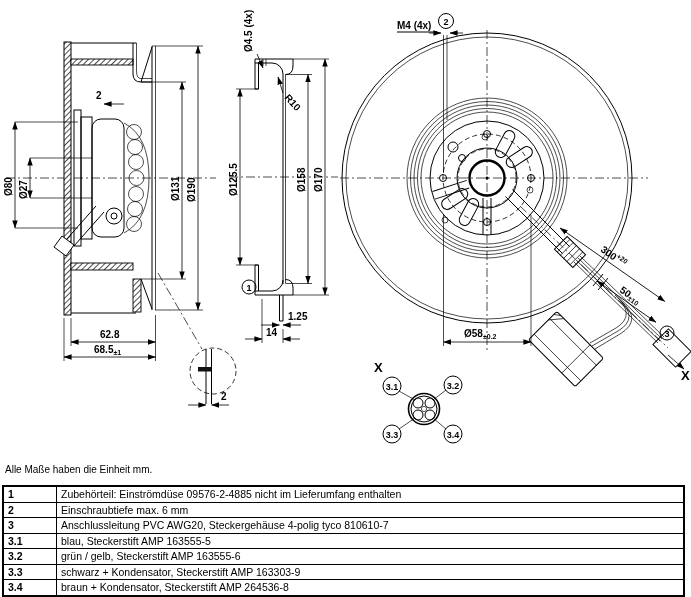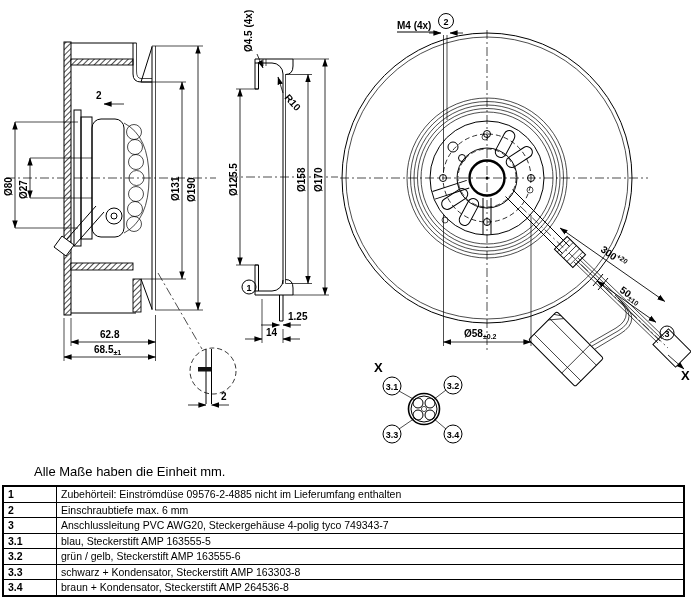--- a/index.html
+++ b/index.html
@@ -7,21 +7,21 @@
   #stage{position:relative;width:691px;height:597px;background:#fff;}
   svg{position:absolute;left:0;top:0;}
   .ln{stroke:#000;fill:none;stroke-width:1;}
   .lt{stroke:#000;fill:none;stroke-width:.7;}
   .dim{stroke:#000;fill:none;stroke-width:.8;}
   .cl{stroke:#000;fill:none;stroke-width:.7;stroke-dasharray:9 3 2 3;}
   .dash{stroke:#000;fill:none;stroke-width:.8;stroke-dasharray:5 3;}
   text.d{font:bold 10px "Liberation Sans",sans-serif;fill:#000;}
   text.c{font:bold 9px "Liberation Sans",sans-serif;fill:#000;text-anchor:middle;}
   text.x{font:bold 13px "Liberation Sans",sans-serif;fill:#000;}
-  #unitnote{position:absolute;left:5px;top:464px;font-size:13px;color:#000;margin-left:29px;}
+  #unitnote{position:absolute;left:5px;top:464px;font-size:10px;color:#000;}
   table#spec{position:absolute;left:2px;top:485px;width:683px;border-collapse:collapse;
     table-layout:fixed;}
   table#spec td{border:1px solid #000;font-size:10.5px;height:14.5px;padding:0 0 0 4px;
     white-space:nowrap;overflow:hidden;color:#000;}
   table#spec{border:2px solid #000;}
   td.idc{width:48px;font-weight:bold;}
 </style>
 </head>
 <body>
 <div id="stage">
@@ -345,33 +345,33 @@
     <tr>
       <td class="idc">1</td>
       <td>Zubehörteil: Einströmdüse 09576-2-4885 nicht im Lieferumfang enthalten</td>
     </tr>
     <tr>
       <td class="idc">2</td>
       <td>Einschraubtiefe max. 6 mm</td>
     </tr>
     <tr>
       <td class="idc">3</td>
-      <td>Anschlussleitung PVC AWG20, Steckergehäuse 4-polig tyco 749343-7</td>
+      <td>Anschlussleitung PVC AWG20, Steckergehäuse 4-polig tyco 810610-7</td>
     </tr>
     <tr>
       <td class="idc">3.1</td>
       <td>blau, Steckerstift AMP 163555-5</td>
     </tr>
     <tr>
       <td class="idc">3.2</td>
       <td>grün / gelb, Steckerstift AMP 163555-6</td>
     </tr>
     <tr>
       <td class="idc">3.3</td>
-      <td>schwarz + Kondensator, Steckerstift AMP 163303-8</td>
+      <td>schwarz + Kondensator, Steckerstift AMP 163303-9</td>
     </tr>
     <tr>
       <td class="idc">3.4</td>
       <td>braun + Kondensator, Steckerstift AMP 264536-8</td>
     </tr>
   </tbody>
 </table>
 
 </div>
 

